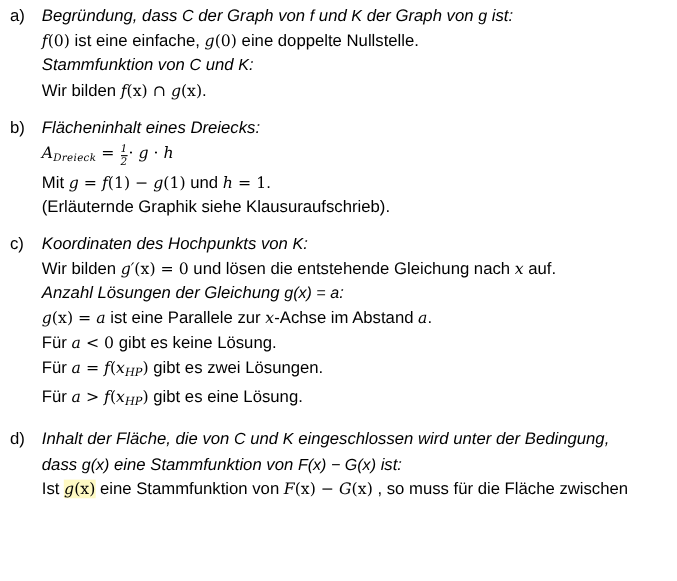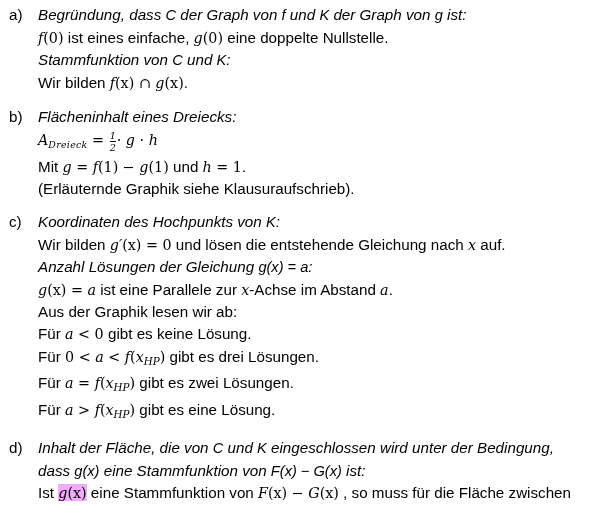--- a/index.html
+++ b/index.html
@@ -65,21 +65,21 @@
     font-size: 0.68em;
     vertical-align: -0.28em;
     font-style: italic;
   }
   .subB {
     font-size: 0.62em;
     vertical-align: -0.3em;
     letter-spacing: 0.3px;
   }
   .hl {
-    background: #f0abfc;
+    background: #fef9c3;
   }
   
   .frac {
     display: inline-block;
     vertical-align: -0.42em;
     text-align: center;
     font-family: "DejaVu Serif", serif;
     font-style: italic;
     font-size: 14.3px;
     line-height: 1.0;
@@ -118,21 +118,21 @@
 <div class="page">
 
   <div class="top-pad"></div>
 
   <div class="section">
     <div class="sec-label">a)</div>
     <div class="sec-body">
 
       <div class="ln head"><span>Begründung, dass </span><span class="m">C</span><span> der Graph von </span><span class="m">f</span><span> und </span><span class="m">K</span><span> der Graph von </span><span class="m">g</span><span> ist:</span></div>
 
-      <div class="ln"><span class="m">f</span><span class="mu">(0)</span><span> ist eines einfache, </span><span class="m">g</span><span class="mu">(0)</span><span> eine doppelte Nullstelle.</span></div>
+      <div class="ln"><span class="m">f</span><span class="mu">(0)</span><span> ist eine einfache, </span><span class="m">g</span><span class="mu">(0)</span><span> eine doppelte Nullstelle.</span></div>
 
       <div class="ln head"><span>Stammfunktion von </span><span class="m">C</span><span> und </span><span class="m">K</span><span>:</span></div>
 
       <div class="ln"><span>Wir bilden </span><span class="m">f</span><span class="mu">(x)</span><span class="mu"> ∩ </span><span class="m">g</span><span class="mu">(x)</span><span>.</span></div>
 
     </div>
   </div>
 
   <div class="gap-a"></div>
 
@@ -158,26 +158,24 @@
     <div class="sec-body">
 
       <div class="ln head"><span>Koordinaten des Hochpunkts von </span><span class="m">K</span><span>:</span></div>
 
       <div class="ln"><span>Wir bilden </span><span class="m">g</span><span class="m">′</span><span class="mu">(x)</span><span class="mu"> = 0</span><span> und lösen die entstehende Gleichung nach </span><span class="m">x</span><span> auf.</span></div>
 
       <div class="ln head"><span>Anzahl Lösungen der Gleichung </span><span class="m">g</span><span class="mu">(x)</span><span class="mu"> = </span><span class="m">a</span><span>:</span></div>
 
       <div class="ln"><span class="m">g</span><span class="mu">(x)</span><span class="mu"> = </span><span class="m">a</span><span> ist eine Parallele zur </span><span class="m">x</span><span>-Achse im Abstand </span><span class="m">a</span><span>.</span></div>
 
-      <div class="ln">Aus der Graphik lesen wir ab:</div>
 
       <div class="ln"><span>Für </span><span class="m">a</span><span class="mu"> &lt; 0</span><span> gibt es keine Lösung.</span></div>
 
 
-      <div class="ln"><span>Für </span><span class="mu">0</span><span class="mu"> &lt; </span><span class="m">a</span><span class="mu"> &lt; </span><span class="m">f</span><span class="mu">(</span><span class="m">x</span><span class="m sub">HP</span><span class="mu">)</span><span> gibt es drei Lösungen.</span></div>
 
       <div class="ln"><span>Für </span><span class="m">a</span><span class="mu"> = </span><span class="m">f</span><span class="mu">(</span><span class="m">x</span><span class="m sub">HP</span><span class="mu">)</span><span> gibt es zwei Lösungen.</span></div>
 
       <div class="ln"><span>Für </span><span class="m">a</span><span class="mu"> &gt; </span><span class="m">f</span><span class="mu">(</span><span class="m">x</span><span class="m sub">HP</span><span class="mu">)</span><span> gibt es eine Lösung.</span></div>
 
     </div>
   </div>
 
   <div class="gap-c"></div>
 

